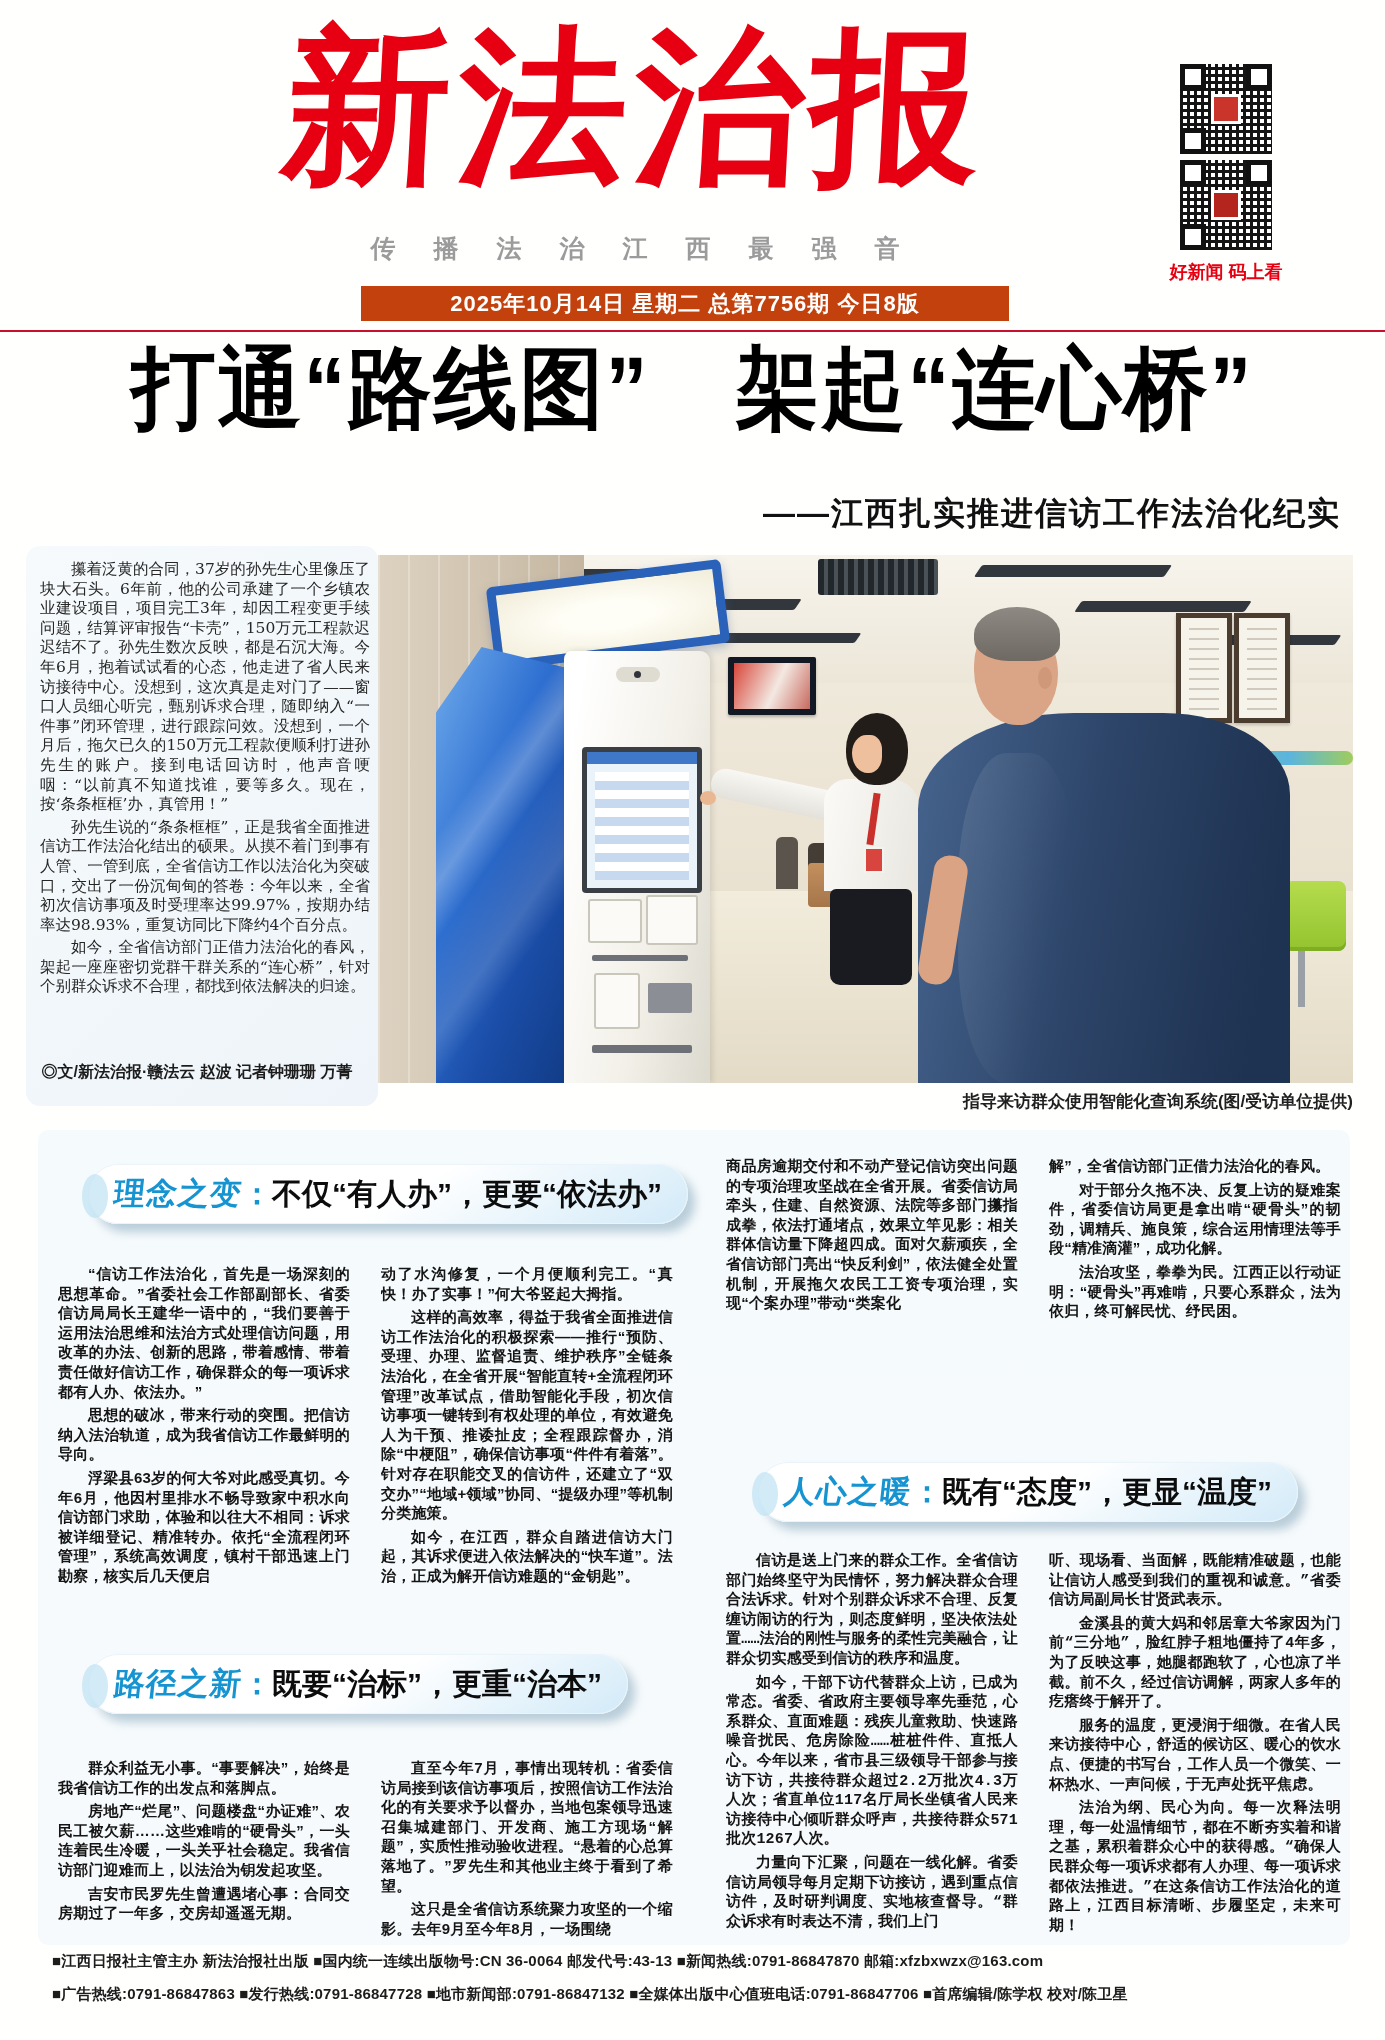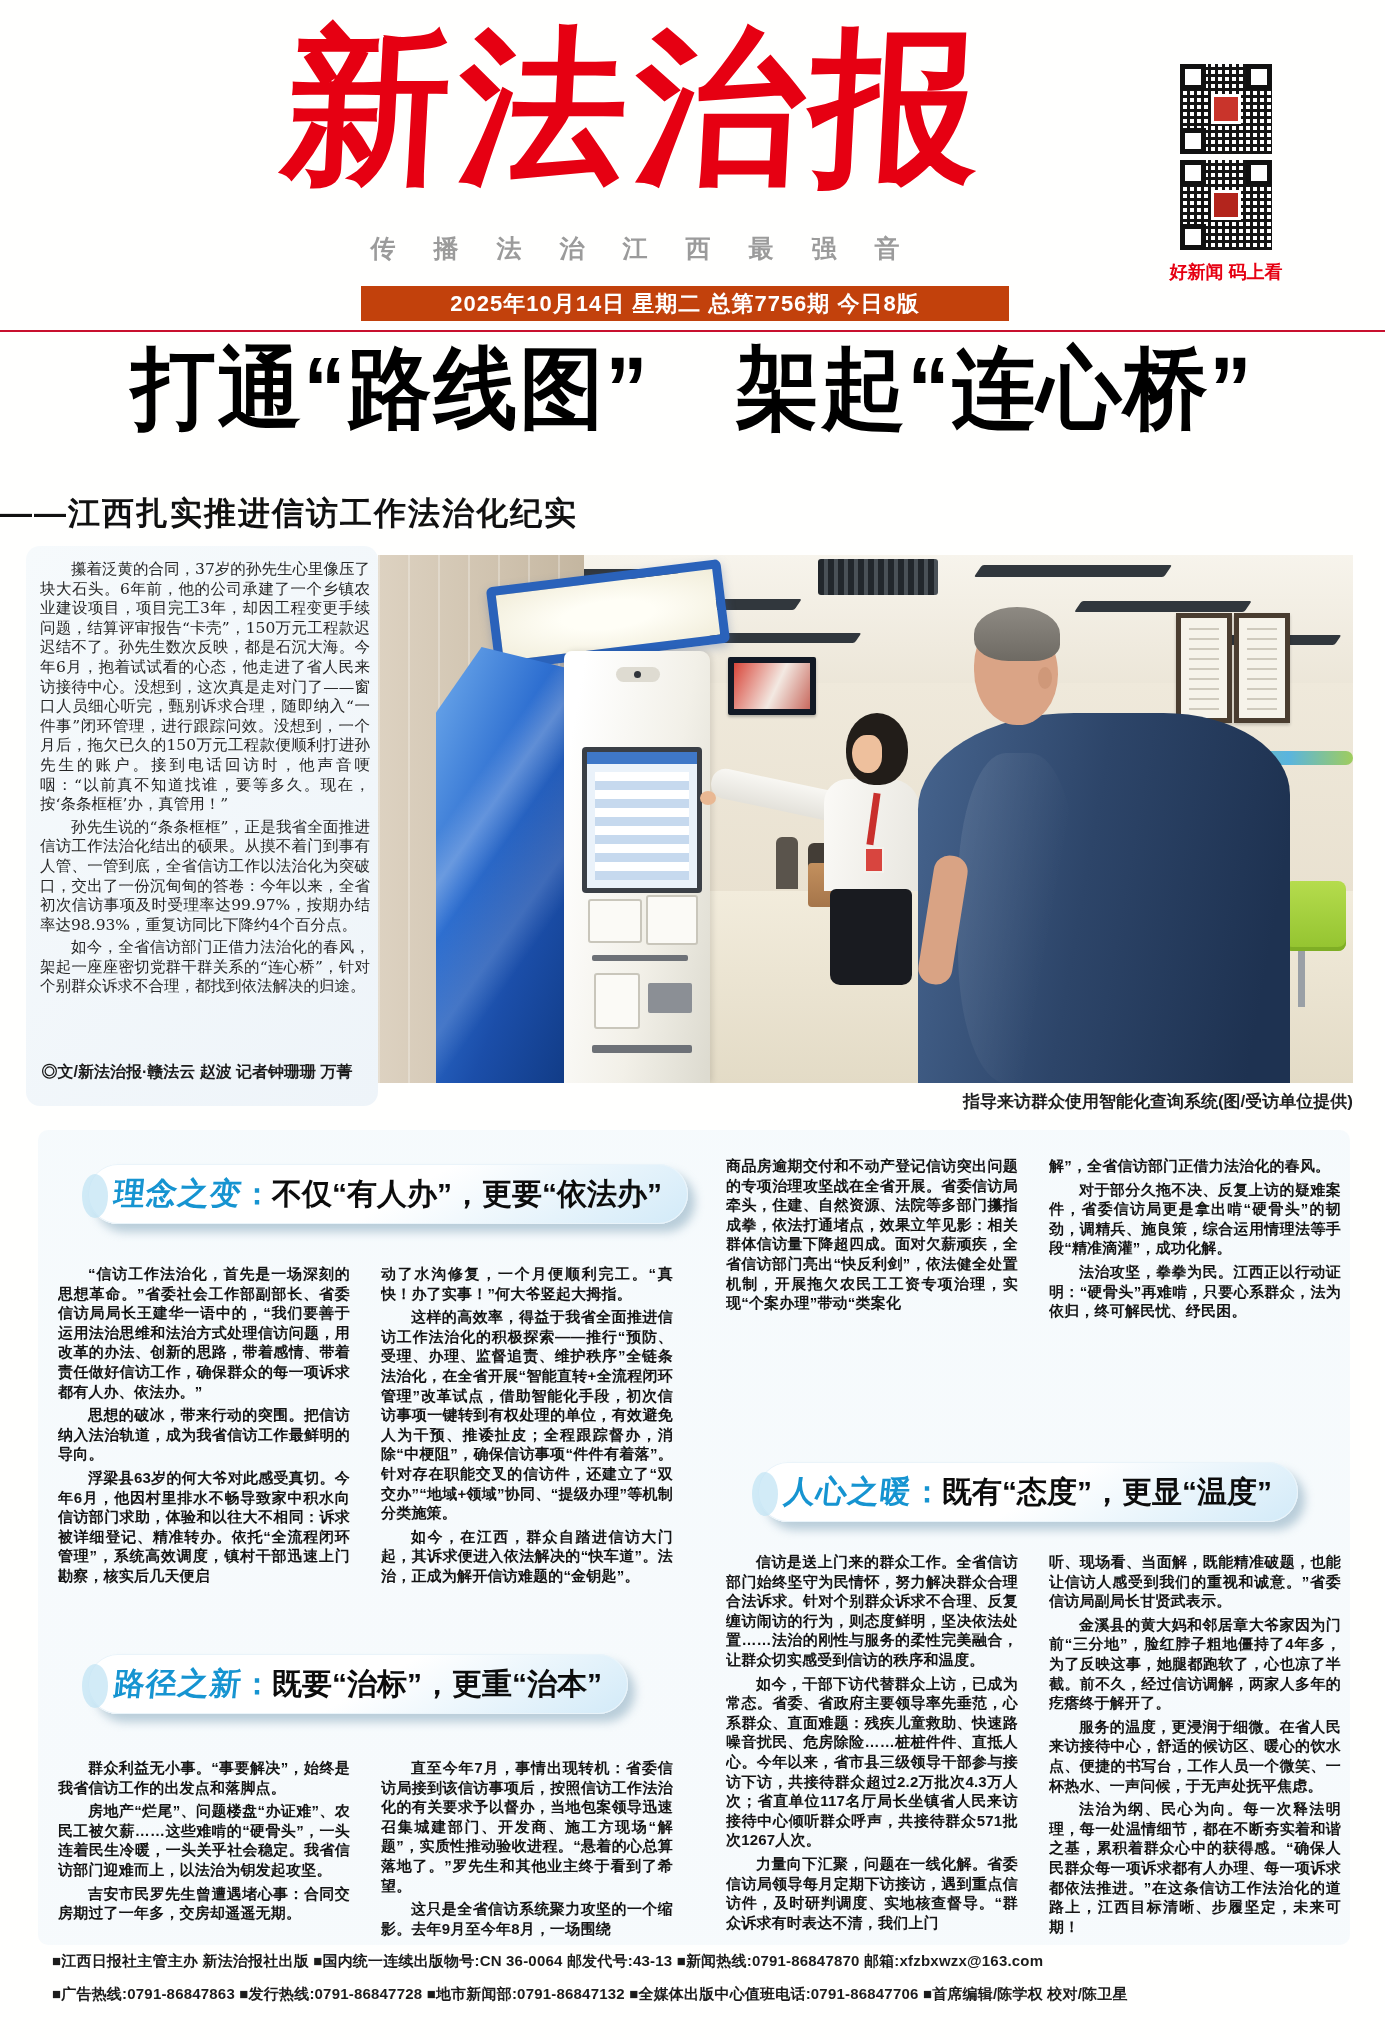--- a/index.html
+++ b/index.html
@@ -24,21 +24,21 @@
   .qr.qr2 .logo{background:#b3251d;}
   .qr-caption{margin-top:10px;text-align:center;color:#e60012;font-size:18px;font-weight:700;white-space:nowrap;}
   .datebar{position:absolute;left:361px;top:286px;width:648px;height:35px;background:#c2410c;
     color:#fff;font-size:22px;font-weight:700;text-align:center;line-height:35px;letter-spacing:1px;}
   .red-rule{position:absolute;left:0;top:330px;width:1385px;height:2px;background:#c8102e;}
 
   
   .headline{position:absolute;left:0;top:344px;width:1385px;text-align:center;
     font-size:84px;font-weight:900;color:#000;letter-spacing:2px;line-height:1.05;
     transform:scaleY(1.06);white-space:nowrap;}
-  .subhead{position:absolute;left:0;top:492px;width:1341px;text-align:left;
+  .subhead{position:absolute;left:0;top:492px;width:1341px;text-align:right;
     font-size:32px;font-weight:700;color:#111;letter-spacing:2px;}
 
   
   .lead-panel{position:absolute;left:26px;top:546px;width:352px;height:560px;
     background:linear-gradient(135deg,#f6fafc 0%,#eef4f9 100%);border-radius:14px;}
   .lead-col{position:absolute;left:40px;top:560px;width:330px;
     font-family:"DejaVu Serif",serif;font-size:15.5px;line-height:19.6px;color:#262626;
     text-align:justify;}
   .lead-col p{margin:0 0 3px 0;text-indent:2em;}
   .byline{position:absolute;left:32px;top:1062px;width:330px;text-align:center;
@@ -121,21 +121,21 @@
   .bottom-panel{position:absolute;left:38px;top:0;width:1312px;height:815px;border-radius:10px;
     background:linear-gradient(180deg,rgba(238,246,251,.55),rgba(230,241,249,.35));}
   .ncol{position:absolute;width:292px;font-size:15px;line-height:19.6px;font-weight:600;
     color:#141414;text-align:justify;letter-spacing:.2px;}
   .ncol p{margin:0 0 4px 0;text-indent:2em;}
   .ncol p.cont{text-indent:0;}
   .c1{left:58px;} .c2{left:381px;} .c3{left:726px;} .c4{left:1049px;}
   .row-a12{top:134px;height:378px;overflow:hidden;}
   .row-b12{top:628px;height:196px;overflow:hidden;}
   .row-a34{top:26px;height:290px;overflow:hidden;}
-  .row-b34{top:422px;height:386px;overflow:hidden;}
+  .row-b34{top:422px;height:386px;overflow:hidden;font-family:Liberation Mono, monospace;}
 
   .sec-header{position:absolute;height:60px;border-radius:34px;display:flex;align-items:center;
     padding:0 26px;white-space:nowrap;
     background:linear-gradient(150deg,#ffffff 0%,#ffffff 52%,#d2eaf8 100%);
     box-shadow:7px 8px 10px rgba(110,150,175,.45), inset 0 0 0 1px #eaf4fa;}
   .sec-header::before{content:"";position:absolute;left:-6px;top:10px;width:26px;height:44px;
     background:#bfe2f4;border-radius:50%;opacity:.7;}
   .sec-label{font-size:31px;font-weight:900;color:#1694d1;letter-spacing:1px;transform:skewX(-6deg);}
   .sec-colon{font-size:30px;font-weight:900;color:#1694d1;}
   .sec-title{font-size:30px;font-weight:900;color:#0c0c0c;letter-spacing:0;}

